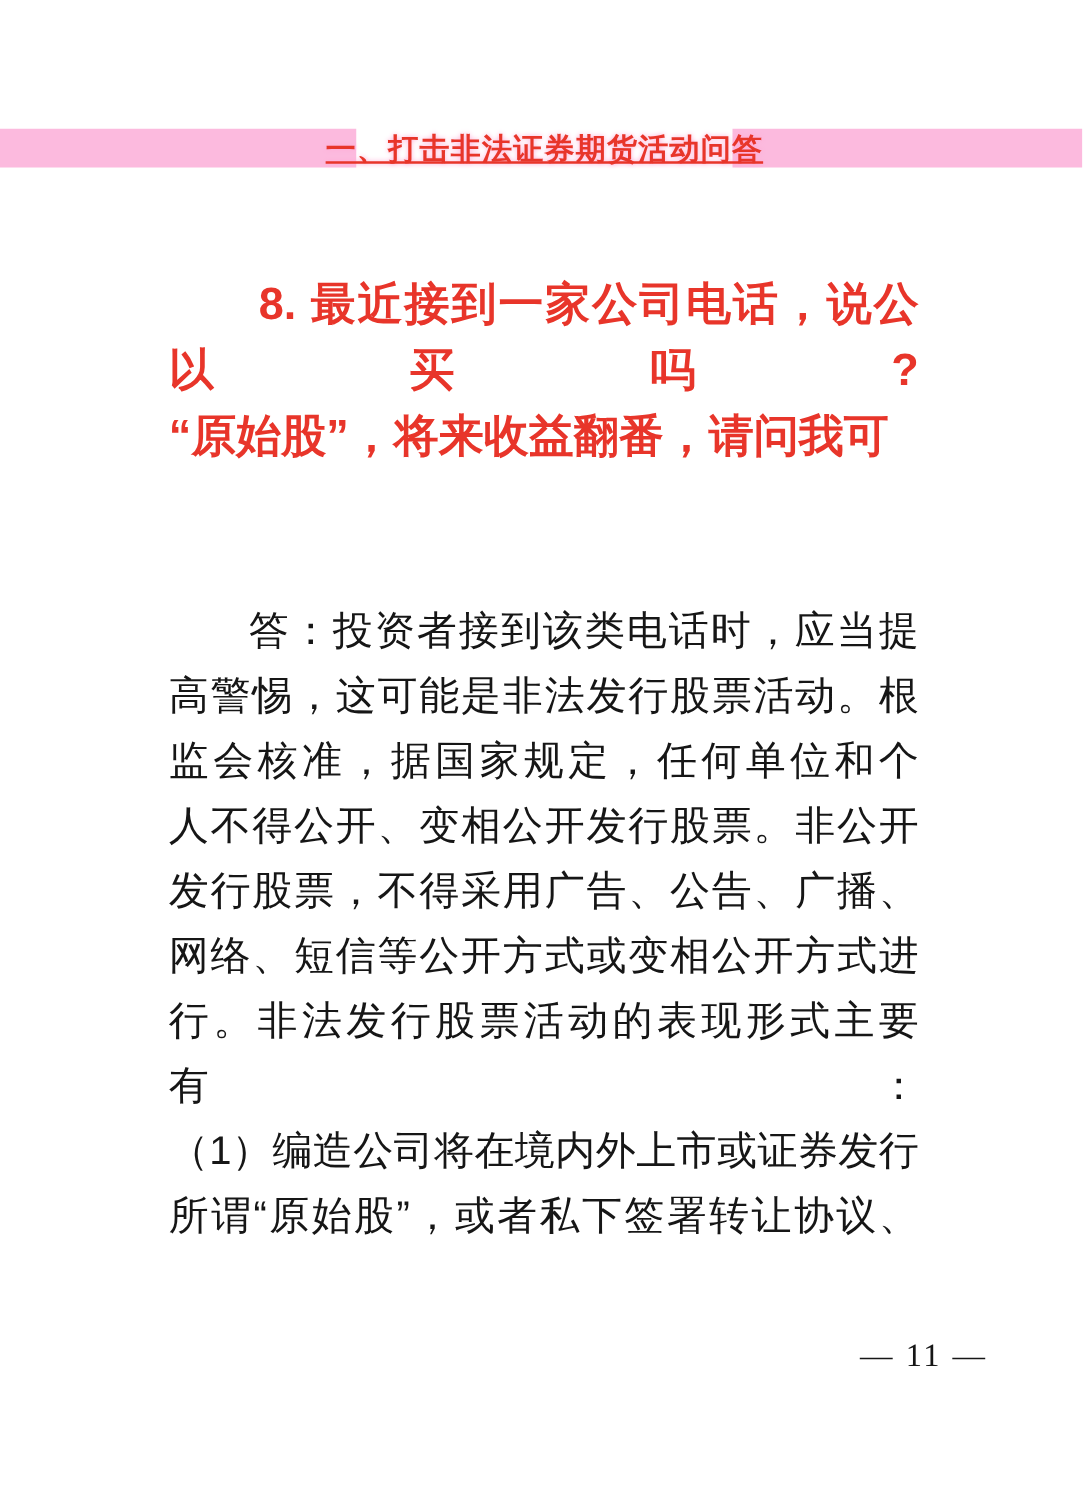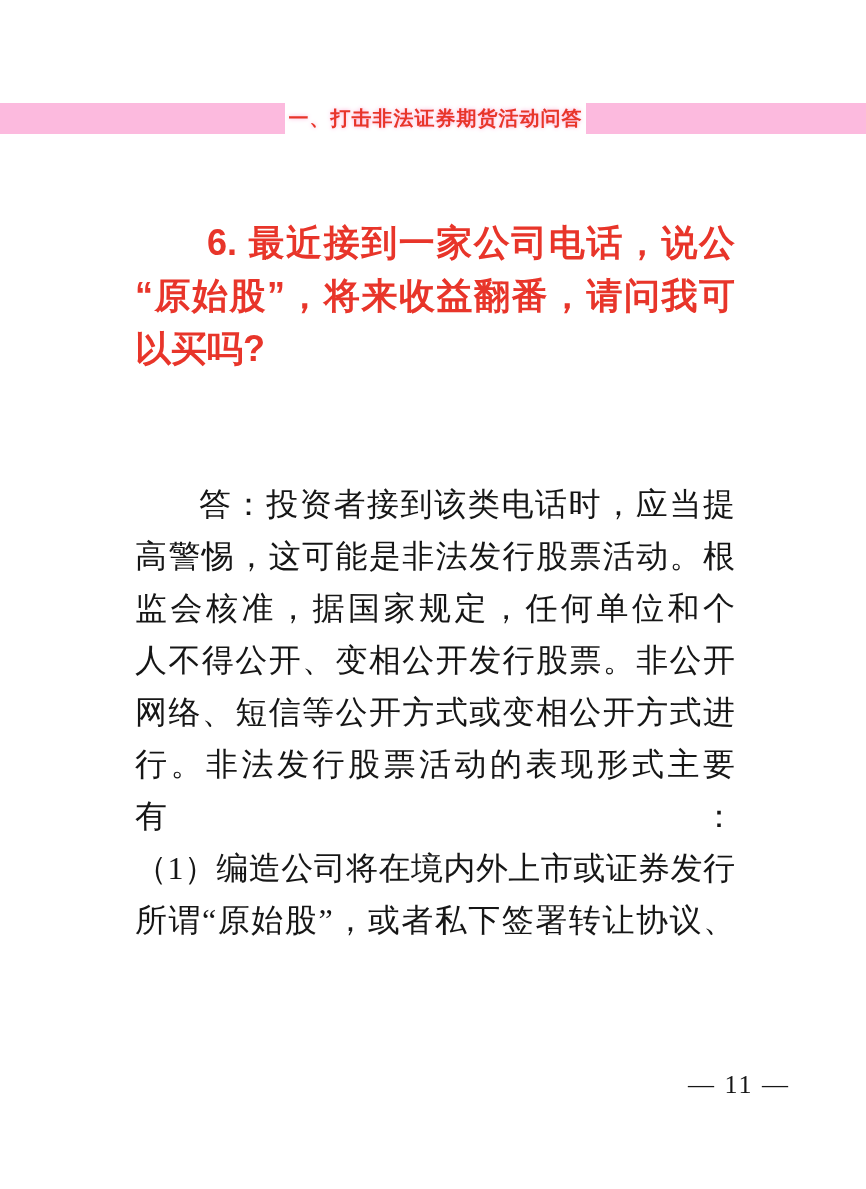--- a/index.html
+++ b/index.html
@@ -29,25 +29,26 @@
     position: absolute;
     top: 103px;
     left: 285px;
     width: 301px;
     height: 31px;
     display: flex;
     align-items: center;
     justify-content: center;
     font-family: "Liberation Sans", sans-serif;
     font-weight: bold;
-    font-size: 20px;
+    font-size: 24px;
     letter-spacing: 1px;
     color: var(--accent-red, #e8352a);
     text-shadow: 0 0 4px #ffa9d4;
     white-space: nowrap;
+    text-decoration: underline;
   }
 
   
   .question {
     position: absolute;
     left: 135px;
     top: 216px;
     width: 600px;
     color: var(--accent-red, #e8352a);
     font-family: "Liberation Sans", sans-serif;
@@ -63,21 +64,21 @@
   .q-line:first-child { text-indent: 2em; }
   .q-line:last-child  { text-align-last: left; }
 
   
   .answer {
     position: absolute;
     left: 135px;
     top: 478px;
     width: 600px;
     color: var(--ink, #161616);
-    font-family: Liberation Serif, serif;
+    font-family: Liberation Sans, sans-serif;
     font-size: 32px;
     line-height: 52px;
   }
   .a-line {
     text-align: justify;
     text-align-last: justify;
     text-justify: inter-character;
   }
   .a-line:first-child { text-indent: 2em; }
 
@@ -97,31 +98,32 @@
 <body>
 
 <div class="page">
 
   <div class="header-bar left"></div>
   <div class="header-bar right"></div>
   <div class="header-title">一、打击非法证券期货活动问答</div>
 
   <div class="question">
 
-  <div class="q-line">6. 最近接到一家公司电话，说公</div>
+  <div class="q-line">8. 最近接到一家公司电话，说公</div>
+      <div class="q-line">以买吗?</div>
       <div class="q-line">“原始股”，将来收益翻番，请问我可</div>
-      <div class="q-line">以买吗?</div>
     </div>
 
   <div class="answer">
 
   <div class="a-line">答：投资者接到该类电话时，应当提</div>
       <div class="a-line">高警惕，这可能是非法发行股票活动。根</div>
       <div class="a-line">监会核准，据国家规定，任何单位和个</div>
       <div class="a-line">人不得公开、变相公开发行股票。非公开</div>
+      <div class="a-line">发行股票，不得采用广告、公告、广播、</div>
       <div class="a-line">网络、短信等公开方式或变相公开方式进</div>
       <div class="a-line">行。非法发行股票活动的表现形式主要有：</div>
       <div class="a-line">（1）编造公司将在境内外上市或证券发行</div>
       <div class="a-line">所谓“原始股”，或者私下签署转让协议、</div>
     </div>
 
   <div class="page-number">— 11 —</div>
 
 </div>
 

